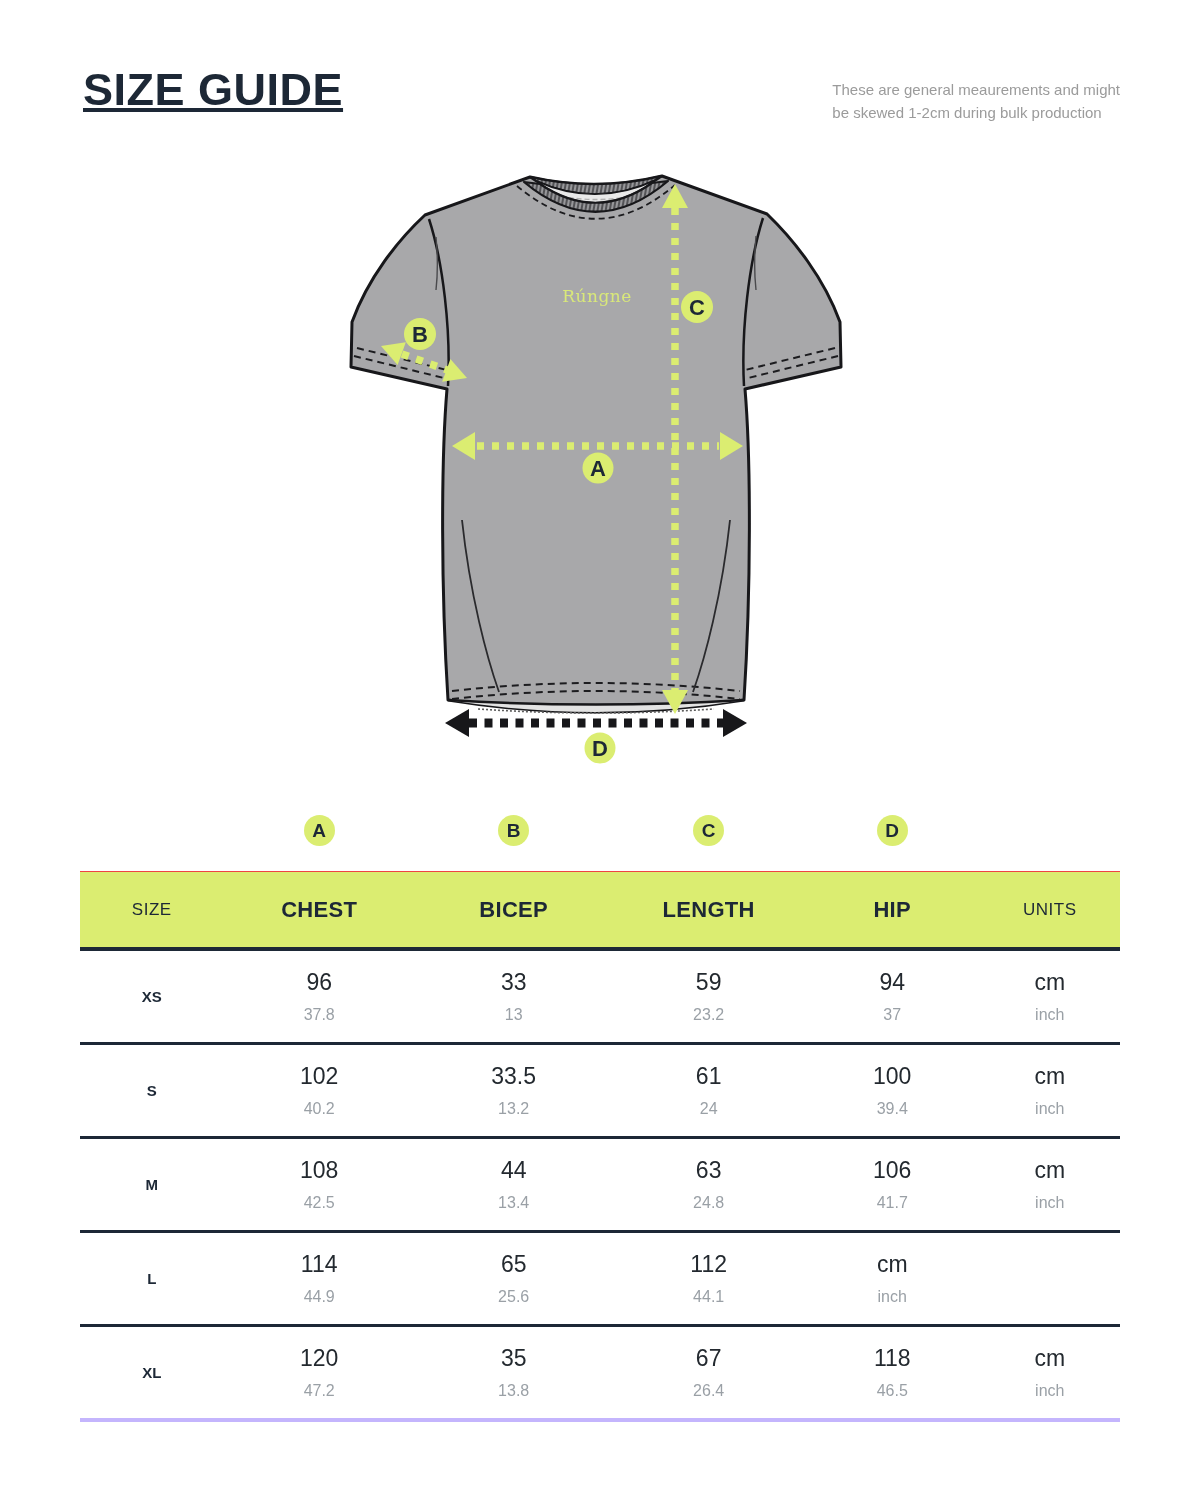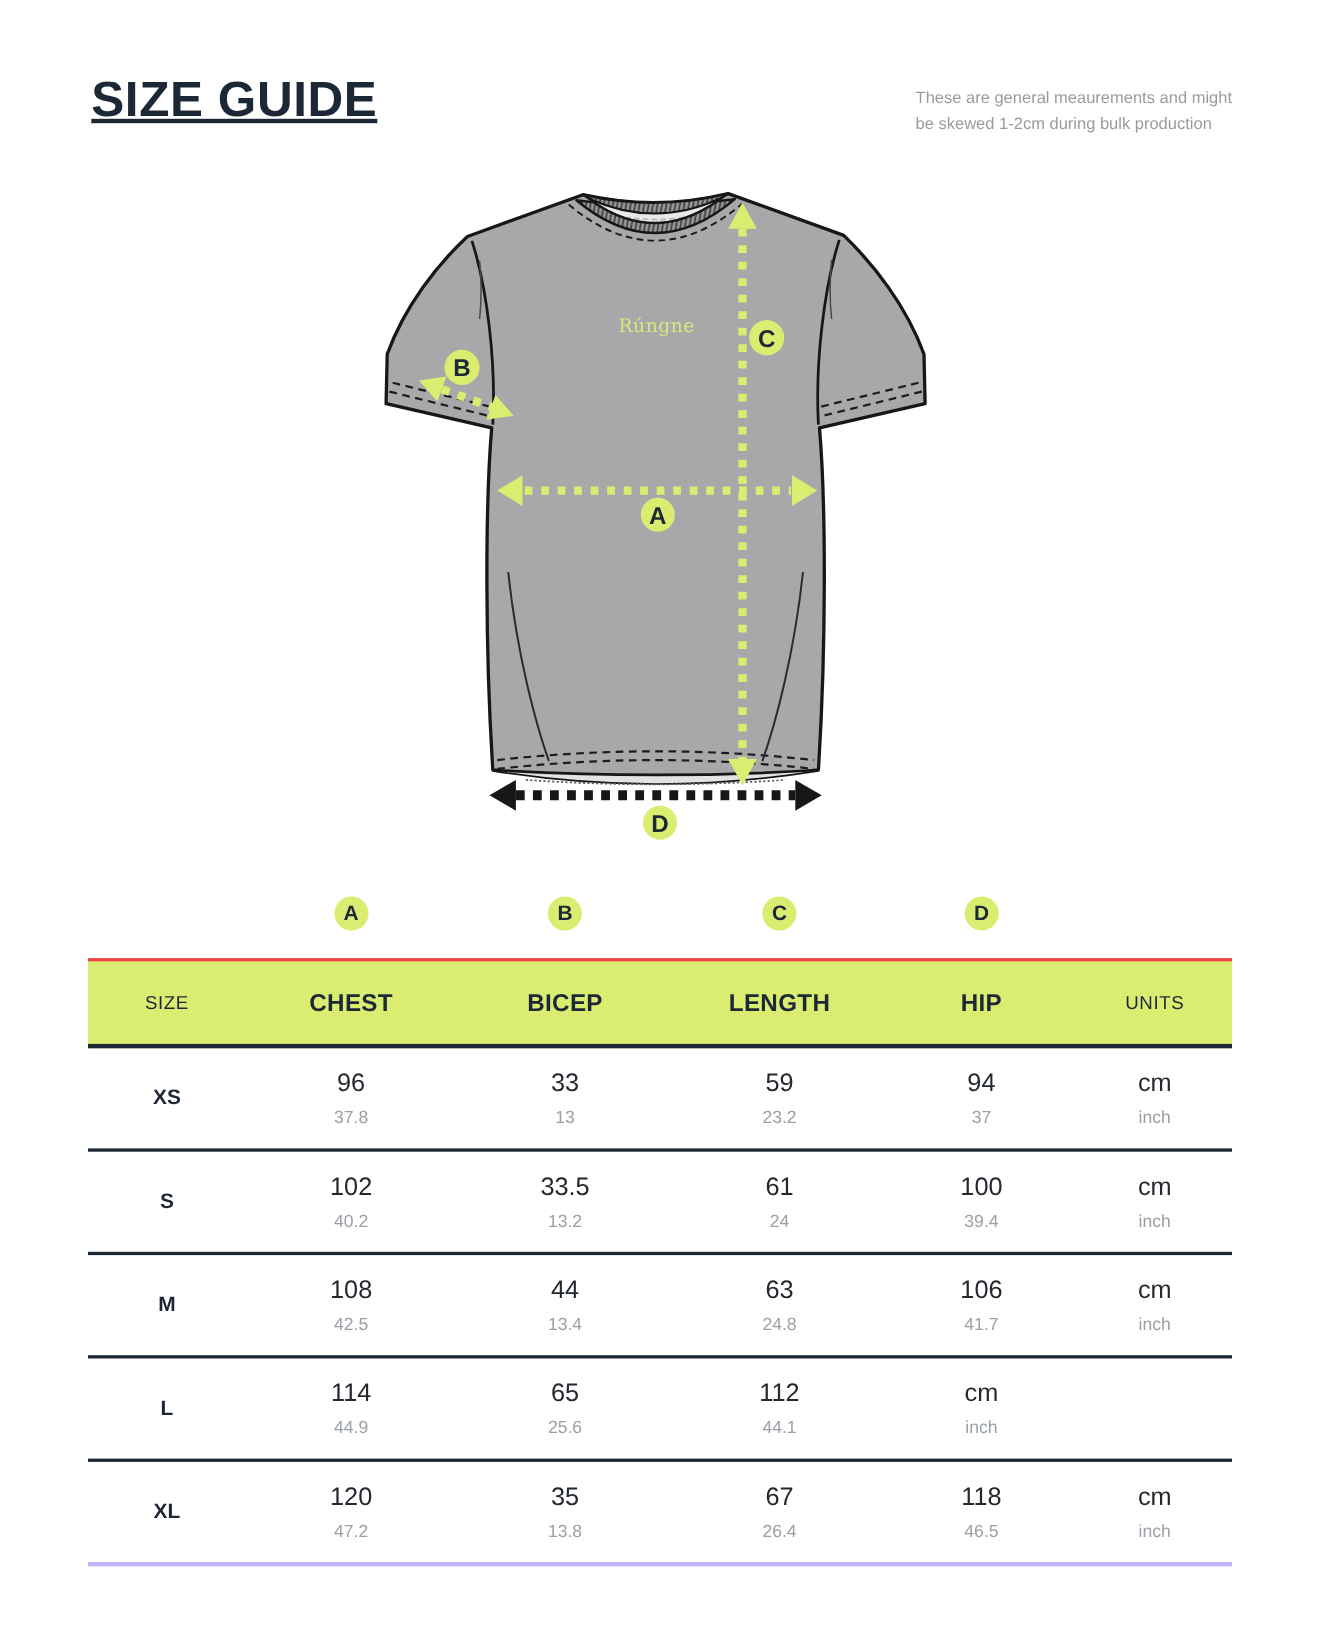--- a/index.html
+++ b/index.html
@@ -9,27 +9,27 @@
   .title{position:absolute;left:83px;top:64px;font-size:45px;font-weight:800;letter-spacing:.5px;color:#1d2836;text-decoration:underline;}
   .subtitle{position:absolute;right:80px;top:78px;text-align:left;font-size:15px;line-height:23px;color:#9b9b9b;}
 
   .diagram{position:absolute;left:320px;top:150px;width:560px;height:640px;}
 
   .table-wrap{position:absolute;left:80px;top:815px;width:1040px;}
   .grid6{display:grid;grid-template-columns:13.8% 18.4% 19% 18.5% 16.8% 13.5%;}
   .badge-row{height:31px;margin-bottom:25px;}
   .tbadge{width:31px;height:31px;border-radius:50%;background:#dbed71;color:#1d2836;
           font-weight:700;font-size:19px;display:flex;align-items:center;justify-content:center;margin:0 auto;}
-  .header-row{background:#dbed71;border-top:3px solid #ef4444;border-bottom:4px solid #1d2836;height:75px;align-items:center;}
+  .header-row{background:#dbed71;border-top:1px solid #ef4444;border-bottom:4px solid #1d2836;height:75px;align-items:center;}
   .hcell{text-align:center;color:#1d2836;font-weight:700;font-size:22px;letter-spacing:.3px;}
   .hcell.small{font-weight:400;font-size:17px;letter-spacing:.5px;}
   .data-row{height:91px;border-bottom:3px solid #1d2836;align-items:center;}
   .data-row:last-child{border-bottom:4px solid #c4b5fd;}
   .cell{text-align:center;display:flex;flex-direction:column;justify-content:center;gap:10px;}
-  .size-label{font-size:19px;font-weight:700;color:#1d2836;text-align:center;}
+  .size-label{font-size:15px;font-weight:700;color:#1d2836;text-align:center;}
   .val-main{font-size:23px;color:#23292f;}
   .val-sub{font-size:16px;color:#9aa0a6;}
 </style>
 </head>
 <body>
 
 <div class="page">
 
   <div class="title">SIZE GUIDE</div>
   <div class="subtitle">

